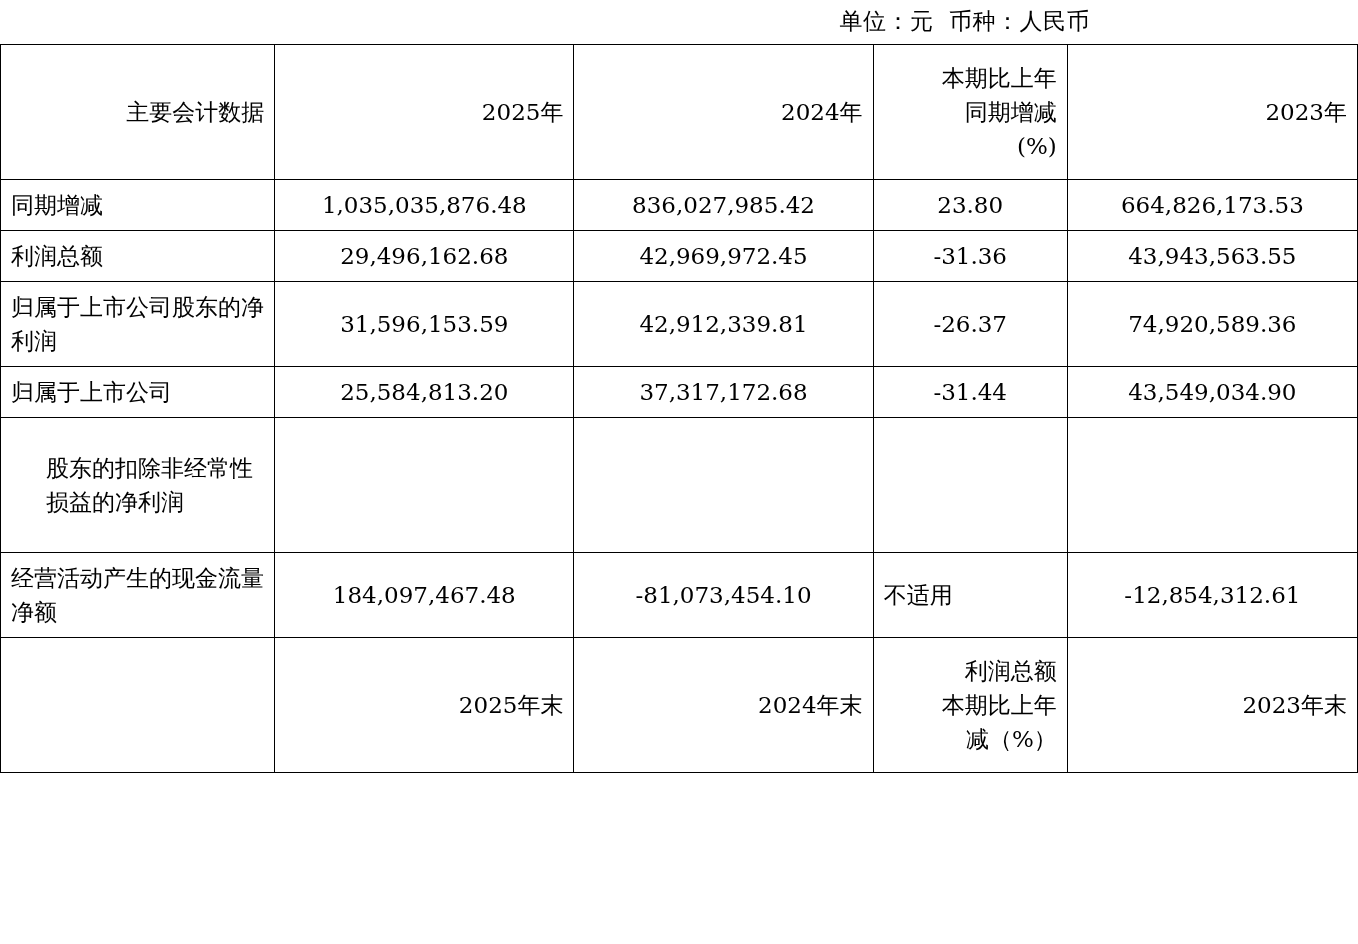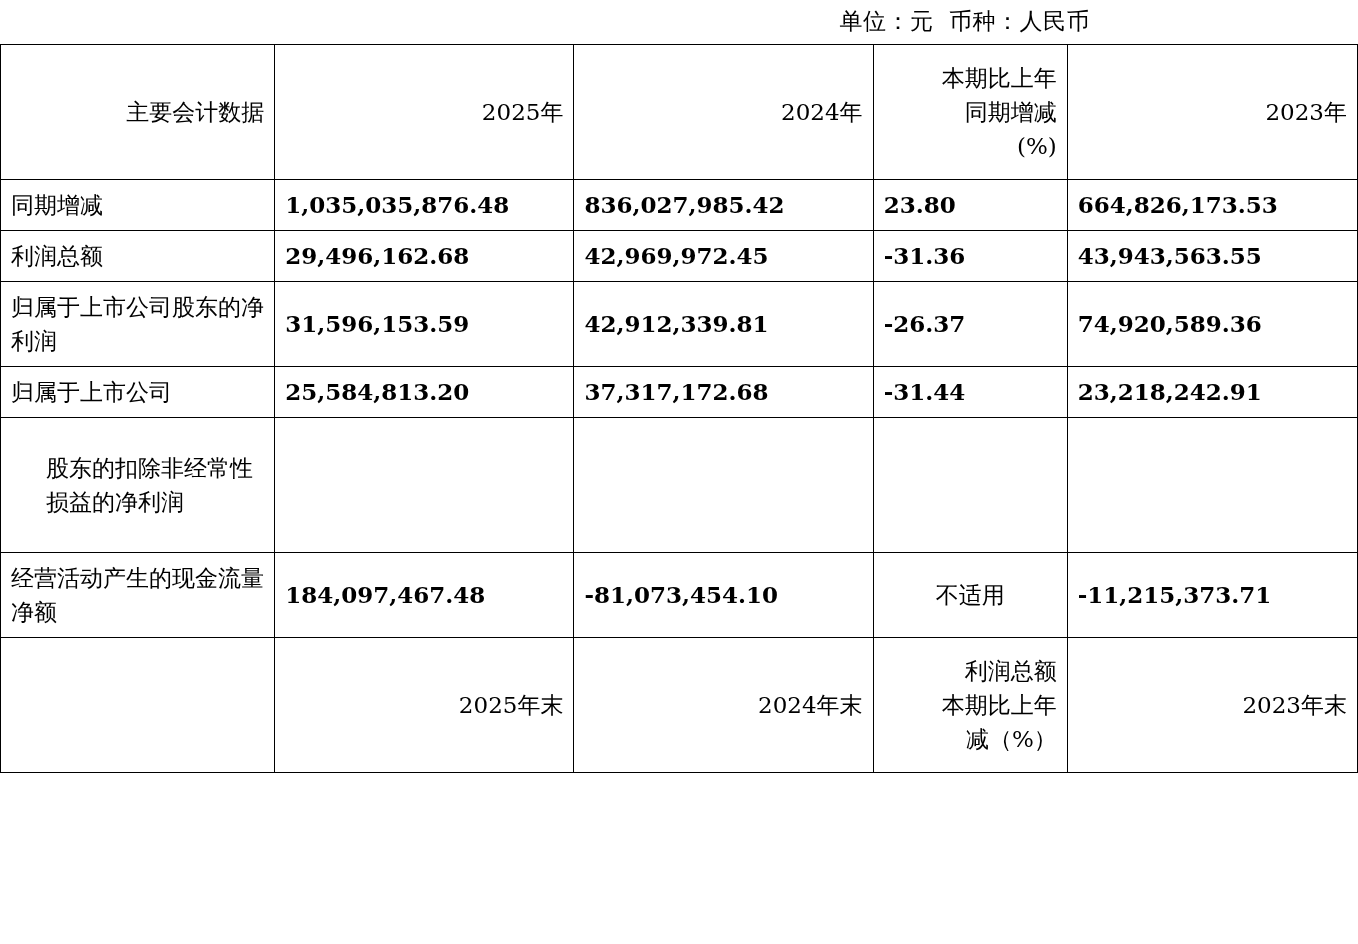--- a/index.html
+++ b/index.html
@@ -42,22 +42,22 @@
     vertical-align: middle;
     word-break: break-all;
   }
   .col-label { width: 274px; }
   .col-y1 { width: 299px; }
   .col-y2 { width: 299px; }
   .col-chg { width: 194px; }
   .col-y3 { width: 290px; }
 
   .c-label { text-align: left; }
-  .c-num  { text-align: left; padding-right: 16px; font-weight: bold; }
-  .c-ctr  { text-align: center; }
+  .c-num  { text-align: center; padding-right: 16px; }
+  .c-ctr  { }
   .hdr    { text-align: right; }
   .tall   { height: 118px; }
   .empty-cell { }
 </style>
 </head>
 <body>
 
 <div class="page">
 
   <div class="unit-line">单位：元  币种：人民币</div>
@@ -105,37 +105,37 @@
         <td class="c-num">42,912,339.81</td>
         <td class="c-num">-26.37</td>
         <td class="c-num">74,920,589.36</td>
       </tr>
 
       <tr>
         <td class="c-label">归属于上市公司</td>
         <td class="c-num">25,584,813.20</td>
         <td class="c-num">37,317,172.68</td>
         <td class="c-num">-31.44</td>
-        <td class="c-num">23,218,242.91</td>
+        <td class="c-num">43,549,034.90</td>
       </tr>
 
       <tr>
         <td class="c-label" style="height:118px;padding-left:45px;">股东的扣除非经常性损益的净利润</td>
         <td class="c-num empty-cell"></td>
         <td class="c-num empty-cell"></td>
         <td class="c-num empty-cell"></td>
         <td class="c-num empty-cell"></td>
       </tr>
 
       <tr>
         <td class="c-label">经营活动产生的现金流量净额</td>
         <td class="c-num">184,097,467.48</td>
         <td class="c-num">-81,073,454.10</td>
         <td class="c-ctr">不适用</td>
-        <td class="c-num">-11,215,373.71</td>
+        <td class="c-num">-12,854,312.61</td>
       </tr>
 
       <tr>
         <td class="c-label" style="height:118px;"></td>
         <td class="hdr">2025年末</td>
         <td class="hdr">2024年末</td>
         <td class="hdr">
           <div>利润总额</div>
           <div>本期比上年</div>
           <div>减（%）</div>

